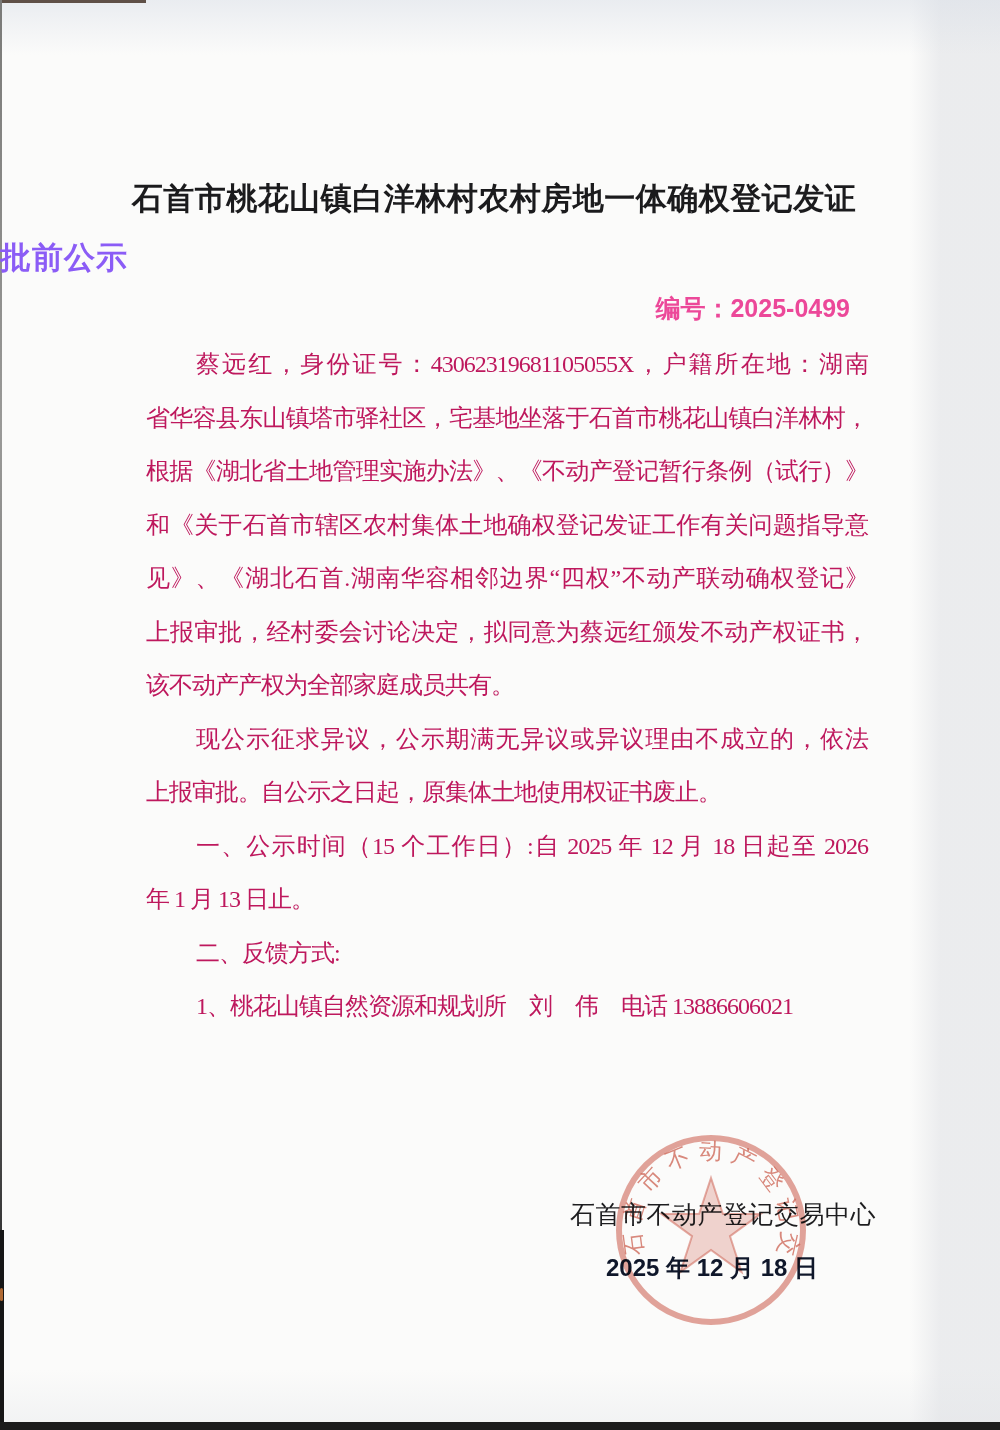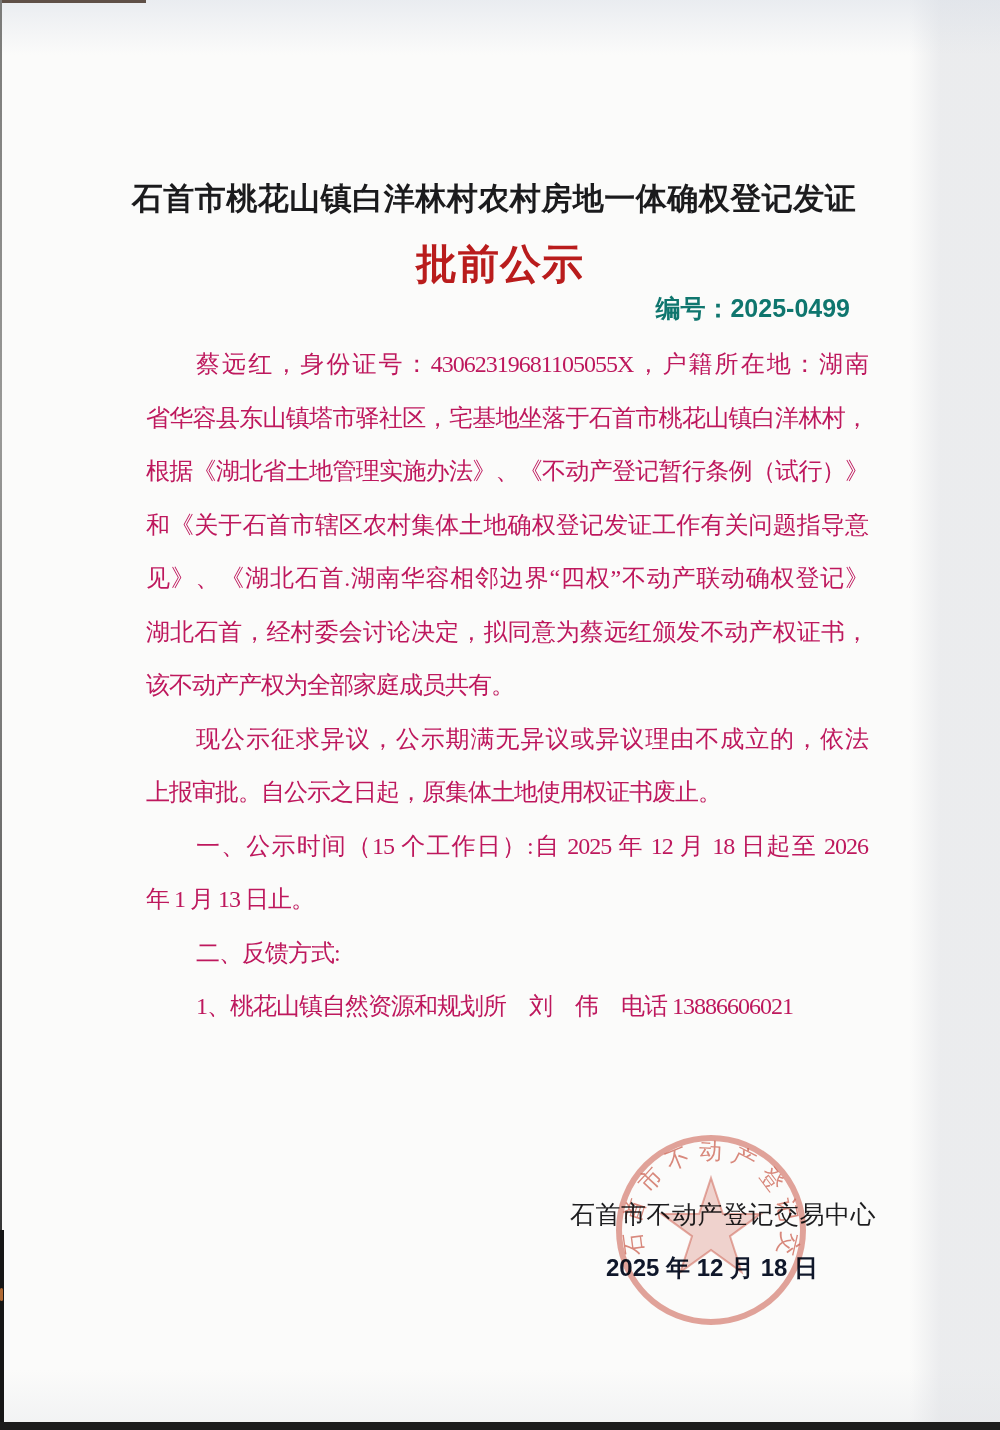--- a/index.html
+++ b/index.html
@@ -24,28 +24,28 @@
   .edge-left-bottom{position:absolute;left:0;top:1230px;width:4px;height:200px;background:#161616;}
   .edge-top-left{position:absolute;left:0;top:0;width:146px;height:3px;background:#5f5047;}
   .smudge{position:absolute;left:0;top:1288px;width:3px;height:13px;background:#b06a33;border-radius:2px;}
 
   .title1{
     position:absolute;left:0;right:12px;top:178px;text-align:center;
     font-family:"Liberation Sans","DejaVu Sans",sans-serif;
     font-size:31px;font-weight:700;color:#1b1b1d;letter-spacing:0.5px;white-space:nowrap;
   }
   .title2{
-    position:absolute;left:0;right:0;top:237px;text-align:center;
+    position:absolute;left:0;right:0;top:237px;text-align:left;
     font-family:"Liberation Sans","DejaVu Sans",sans-serif;
-    font-size:41px;font-weight:700;color:#b91c1c;letter-spacing:1px;
+    font-size:31px;font-weight:700;color:#8b5cf6;letter-spacing:1px;
   }
   .docnum{
     position:absolute;right:150px;top:292px;
     font-family:"Liberation Sans","DejaVu Sans",sans-serif;
-    font-size:25px;font-weight:600;color:#0f766e;
+    font-size:25px;font-weight:600;color:#ec4899;
   }
   .bodytext{
     position:absolute;left:146px;top:338px;width:722px;
     font-size:24px;color:#be185d;letter-spacing:-1px;
   }
   .bodytext .ln{height:53.5px;line-height:53.5px;white-space:nowrap;}
   .bodytext .just{white-space:normal;text-align:justify;text-align-last:justify;}
   .bodytext .ind{text-indent:50px;}
   .sig-org{
     position:absolute;left:570px;top:1198px;
@@ -75,21 +75,21 @@
 <div class="title1">石首市桃花山镇白洋林村农村房地一体确权登记发证</div>
 <div class="title2">批前公示</div>
 <div class="docnum">编号：2025-0499</div>
 
 <div class="bodytext">
   <div class="ln ind just">蔡远红，身份证号：43062319681105055X，户籍所在地：湖南</div>
   <div class="ln just">省华容县东山镇塔市驿社区，宅基地坐落于石首市桃花山镇白洋林村，</div>
   <div class="ln just">根据《湖北省土地管理实施办法》、《不动产登记暂行条例（试行）》</div>
   <div class="ln just">和《关于石首市辖区农村集体土地确权登记发证工作有关问题指导意</div>
   <div class="ln just">见》、《湖北石首.湖南华容相邻边界“四权”不动产联动确权登记》</div>
-  <div class="ln just">湖北石首，经村委会讨论决定，拟同意为蔡远红颁发不动产权证书，</div>
+  <div class="ln just">上报审批，经村委会讨论决定，拟同意为蔡远红颁发不动产权证书，</div>
   <div class="ln">该不动产产权为全部家庭成员共有。</div>
   <div class="ln ind just">现公示征求异议，公示期满无异议或异议理由不成立的，依法</div>
   <div class="ln">上报审批。自公示之日起，原集体土地使用权证书废止。</div>
   <div class="ln ind just">一、公示时间（15 个工作日）:自 2025 年 12 月 18 日起至 2026</div>
   <div class="ln">年 1 月 13 日止。</div>
   <div class="ln ind">二、反馈方式:</div>
   <div class="ln ind">1、桃花山镇自然资源和规划所　刘　伟　电话 13886606021</div>
 </div>
 
 <div class="sig-org">石首市不动产登记交易中心</div>

